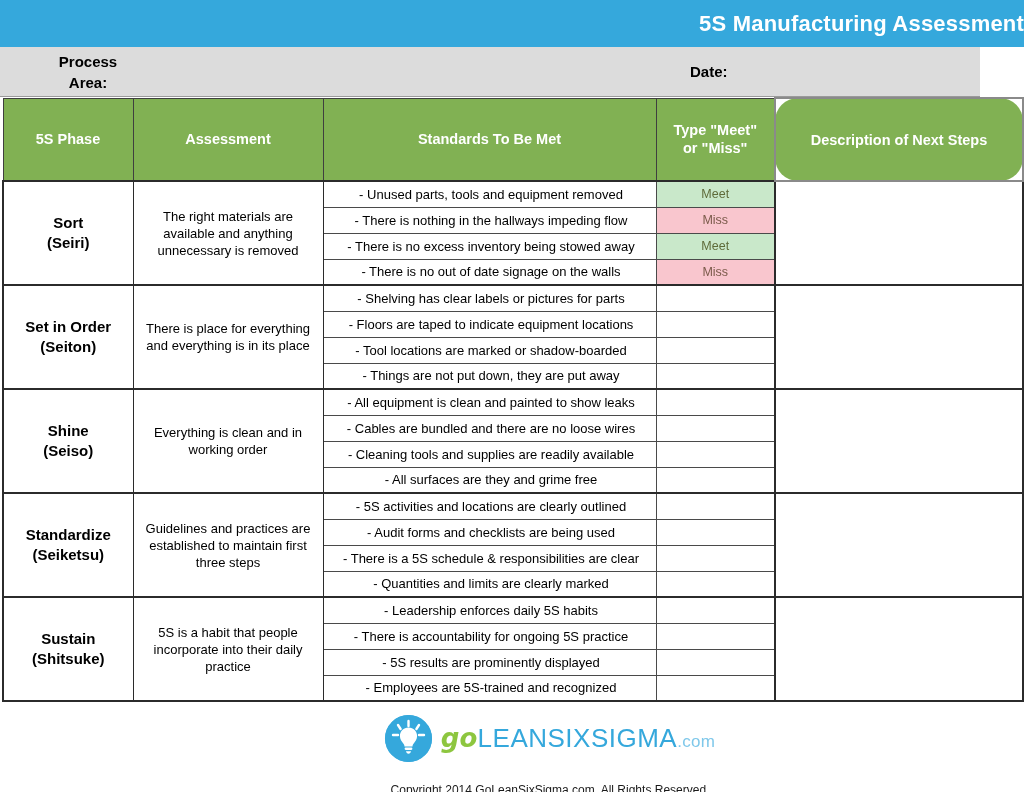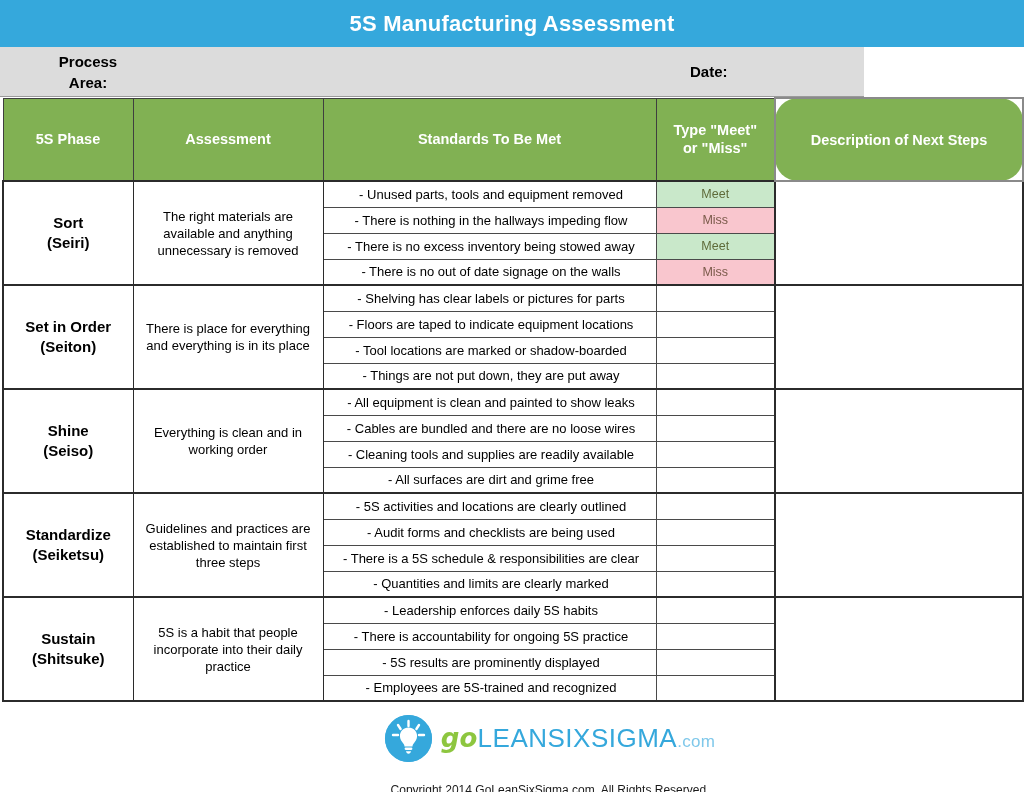--- a/index.html
+++ b/index.html
@@ -24,34 +24,34 @@
 
   
   .title-bar {
     position: absolute;
     left: 0; top: 0;
     width: 1024px;
     height: 47px;
     background: #35A8DC;
     display: flex;
     align-items: center;
-    justify-content: center;
+    justify-content: flex-end;
   }
   .title-bar .title-text {
     color: #ffffff;
     font-size: 22px;
     font-weight: bold;
     letter-spacing: 0.2px;
   }
 
   
   .meta-band {
     position: absolute;
     left: 0; top: 47px;
-    width: 864px;
+    width: 980px;
     height: 50px;
     background: #DCDCDC;
     border-bottom: 1px solid #9a9a9a;
     box-sizing: border-box;
   }
   .meta-band .process-label {
     position: absolute;
     left: 28px; top: 4px;
     width: 120px;
     font-size: 15px;
@@ -287,21 +287,21 @@
         </tr>
         <tr>
           <td class="standard">- Cables are bundled and there are no loose wires</td>
           <td class="type"></td>
         </tr>
         <tr>
           <td class="standard">- Cleaning tools and supplies are readily available</td>
           <td class="type"></td>
         </tr>
         <tr>
-          <td class="standard last-of-section">- All surfaces are dirt and grime free</td>
+          <td class="standard last-of-section">- All surfaces are they and grime free</td>
           <td class="type last-of-section"></td>
         </tr>
         <tr>
           <td class="phase" rowspan="4">Standardize
 (Seiketsu)</td>
           <td class="definition" rowspan="4">Guidelines and practices are established to maintain first three steps</td>
           <td class="standard first-of-section">- 5S activities and locations are clearly outlined</td>
           <td class="type first-of-section"></td>
           <td class="desc" rowspan="4"></td>
         </tr>

